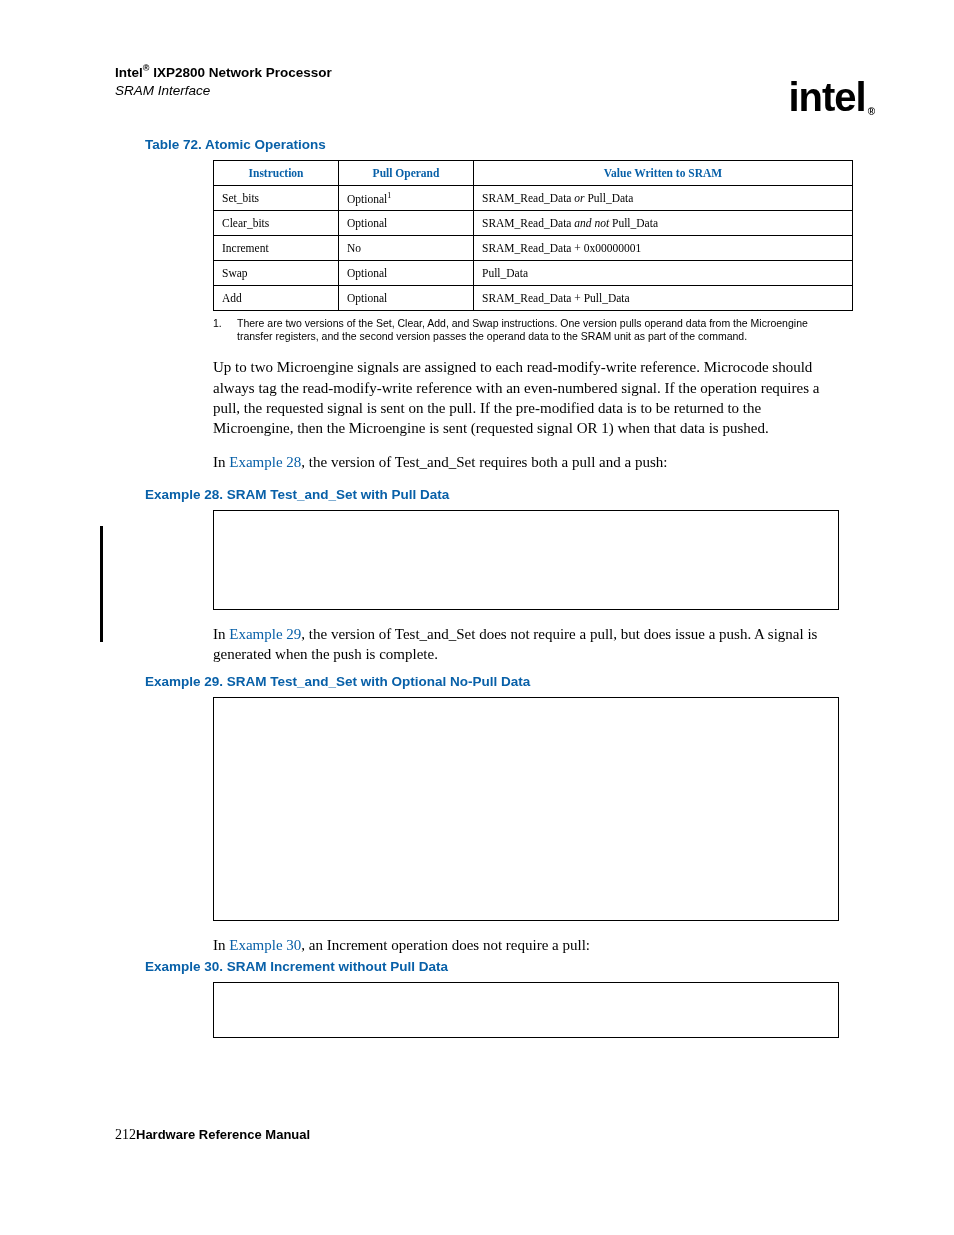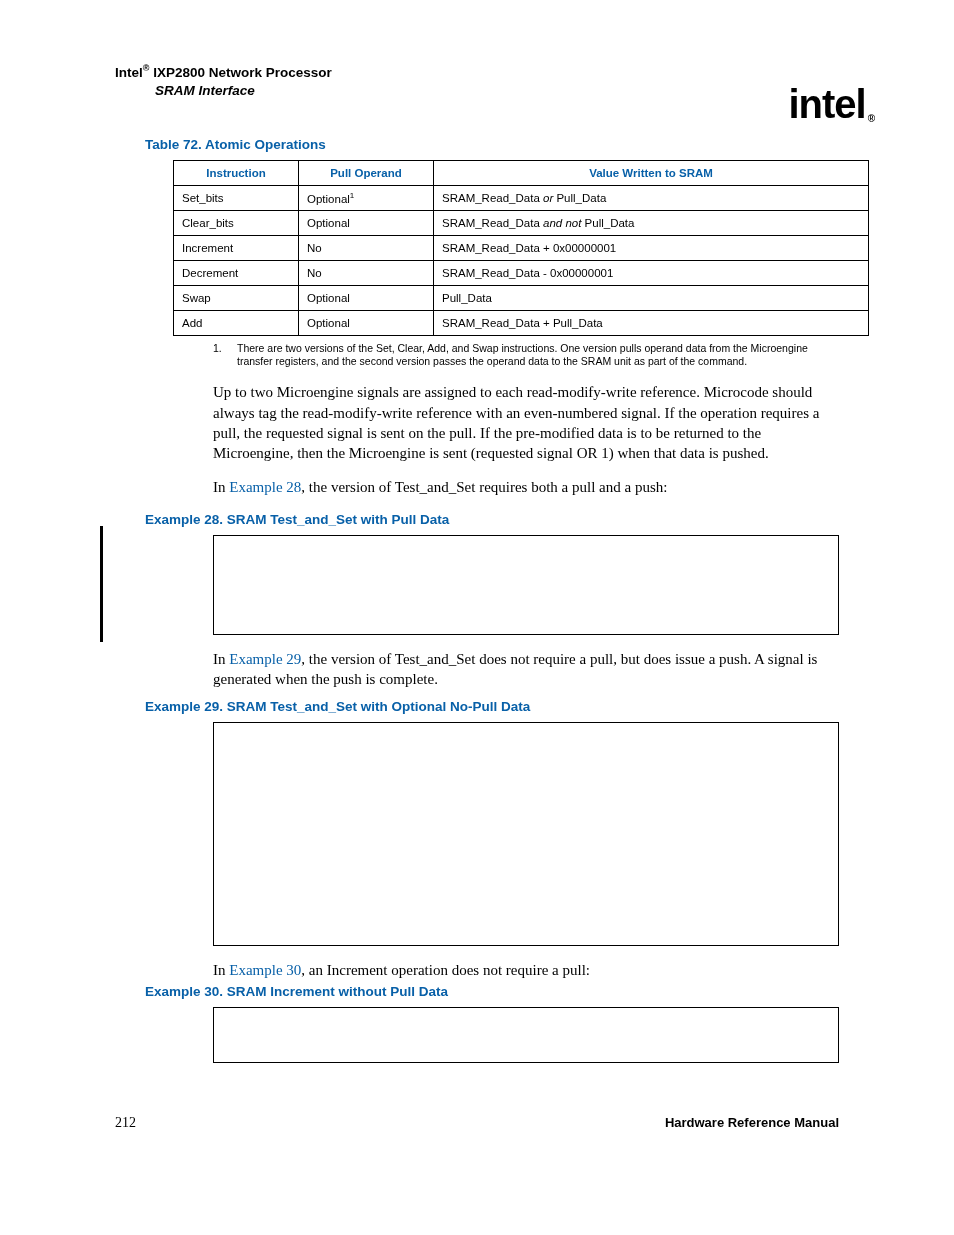--- a/index.html
+++ b/index.html
@@ -25,44 +25,44 @@
     align-items: flex-start;
     margin-bottom: 30px;
   }
   .header-left {
     font-family: Arial, Helvetica, sans-serif;
     font-size: 13.5px;
     line-height: 1.35;
     font-weight: bold;
   }
   .header-line1 .reg { font-size: 9px; vertical-align: super; }
-  .header-line2 { font-style: italic; font-weight: bold; margin-left: 40px; }
+  .header-line2 { font-style: italic; font-weight: normal; }
   .logo {
     font-family: Arial, Helvetica, sans-serif;
     font-weight: 700;
     font-size: 40px;
     letter-spacing: -1px;
     position: relative;
-    top: 20px;
+    top: 13px;
   }
   .logo .sub { font-size: 10px; vertical-align: -4px; margin-left: 2px; }
   .table-caption, .example-caption {
     font-family: Arial, Helvetica, sans-serif;
     font-weight: bold;
     font-size: 13.5px;
     color: #0860A8;
     margin: 0 0 8px 0;
   }
   .table-caption { margin-left: 30px; }
   .example-caption { margin-left: 30px; }
   table.atomic {
     border-collapse: collapse;
-    width: 696px;
-    margin-left: 58px;
-    font-family: Liberation Sans, sans-serif;
+    width: 640px;
+    margin-left: 98px;
+    font-family: Liberation Serif, serif;
     font-size: 11.5px;
   }
   table.atomic th, table.atomic td {
     border: 1px solid #000;
     padding: 4px 8px;
     text-align: left;
     vertical-align: middle;
     height: 16px;
   }
   table.atomic th {
@@ -102,25 +102,24 @@
   .ex30 { height: 56px; }
   .change-bar {
     position: absolute;
     left: 100px;
     width: 3px;
     background: #000;
   }
   .cb1 { top: 526px; height: 116px; }
   .footer {
     position: absolute;
-    bottom: 104px;
+    bottom: 92px;
     left: 115px;
     right: 115px;
     display: flex;
-    justify-content: space-between;
     font-family: "Times New Roman", Times, serif;
     font-size: 14px;
   }
   .footer .pg { }
   .footer .man { font-weight: bold; font-family: Arial, Helvetica, sans-serif; font-size: 13px;}
   .italic { font-style: italic; }
 </style>
 </head>
 <body>
 
@@ -160,25 +159,20 @@
         <td>Clear_bits</td>
         <td>Optional</td>
         <td><span>SRAM_Read_Data </span><span class="italic">and not</span><span> Pull_Data</span></td>
       </tr>
       <tr>
         <td>Increment</td>
         <td>No</td>
         <td>SRAM_Read_Data + 0x00000001</td>
       </tr>
       <tr>
-        <td>Decrement</td>
-        <td>No</td>
-        <td>SRAM_Read_Data - 0x00000001</td>
-      </tr>
-      <tr>
         <td>Swap</td>
         <td>Optional</td>
         <td>Pull_Data</td>
       </tr>
       <tr>
         <td>Add</td>
         <td>Optional</td>
         <td>SRAM_Read_Data + Pull_Data</td>
       </tr>
     </tbody>

